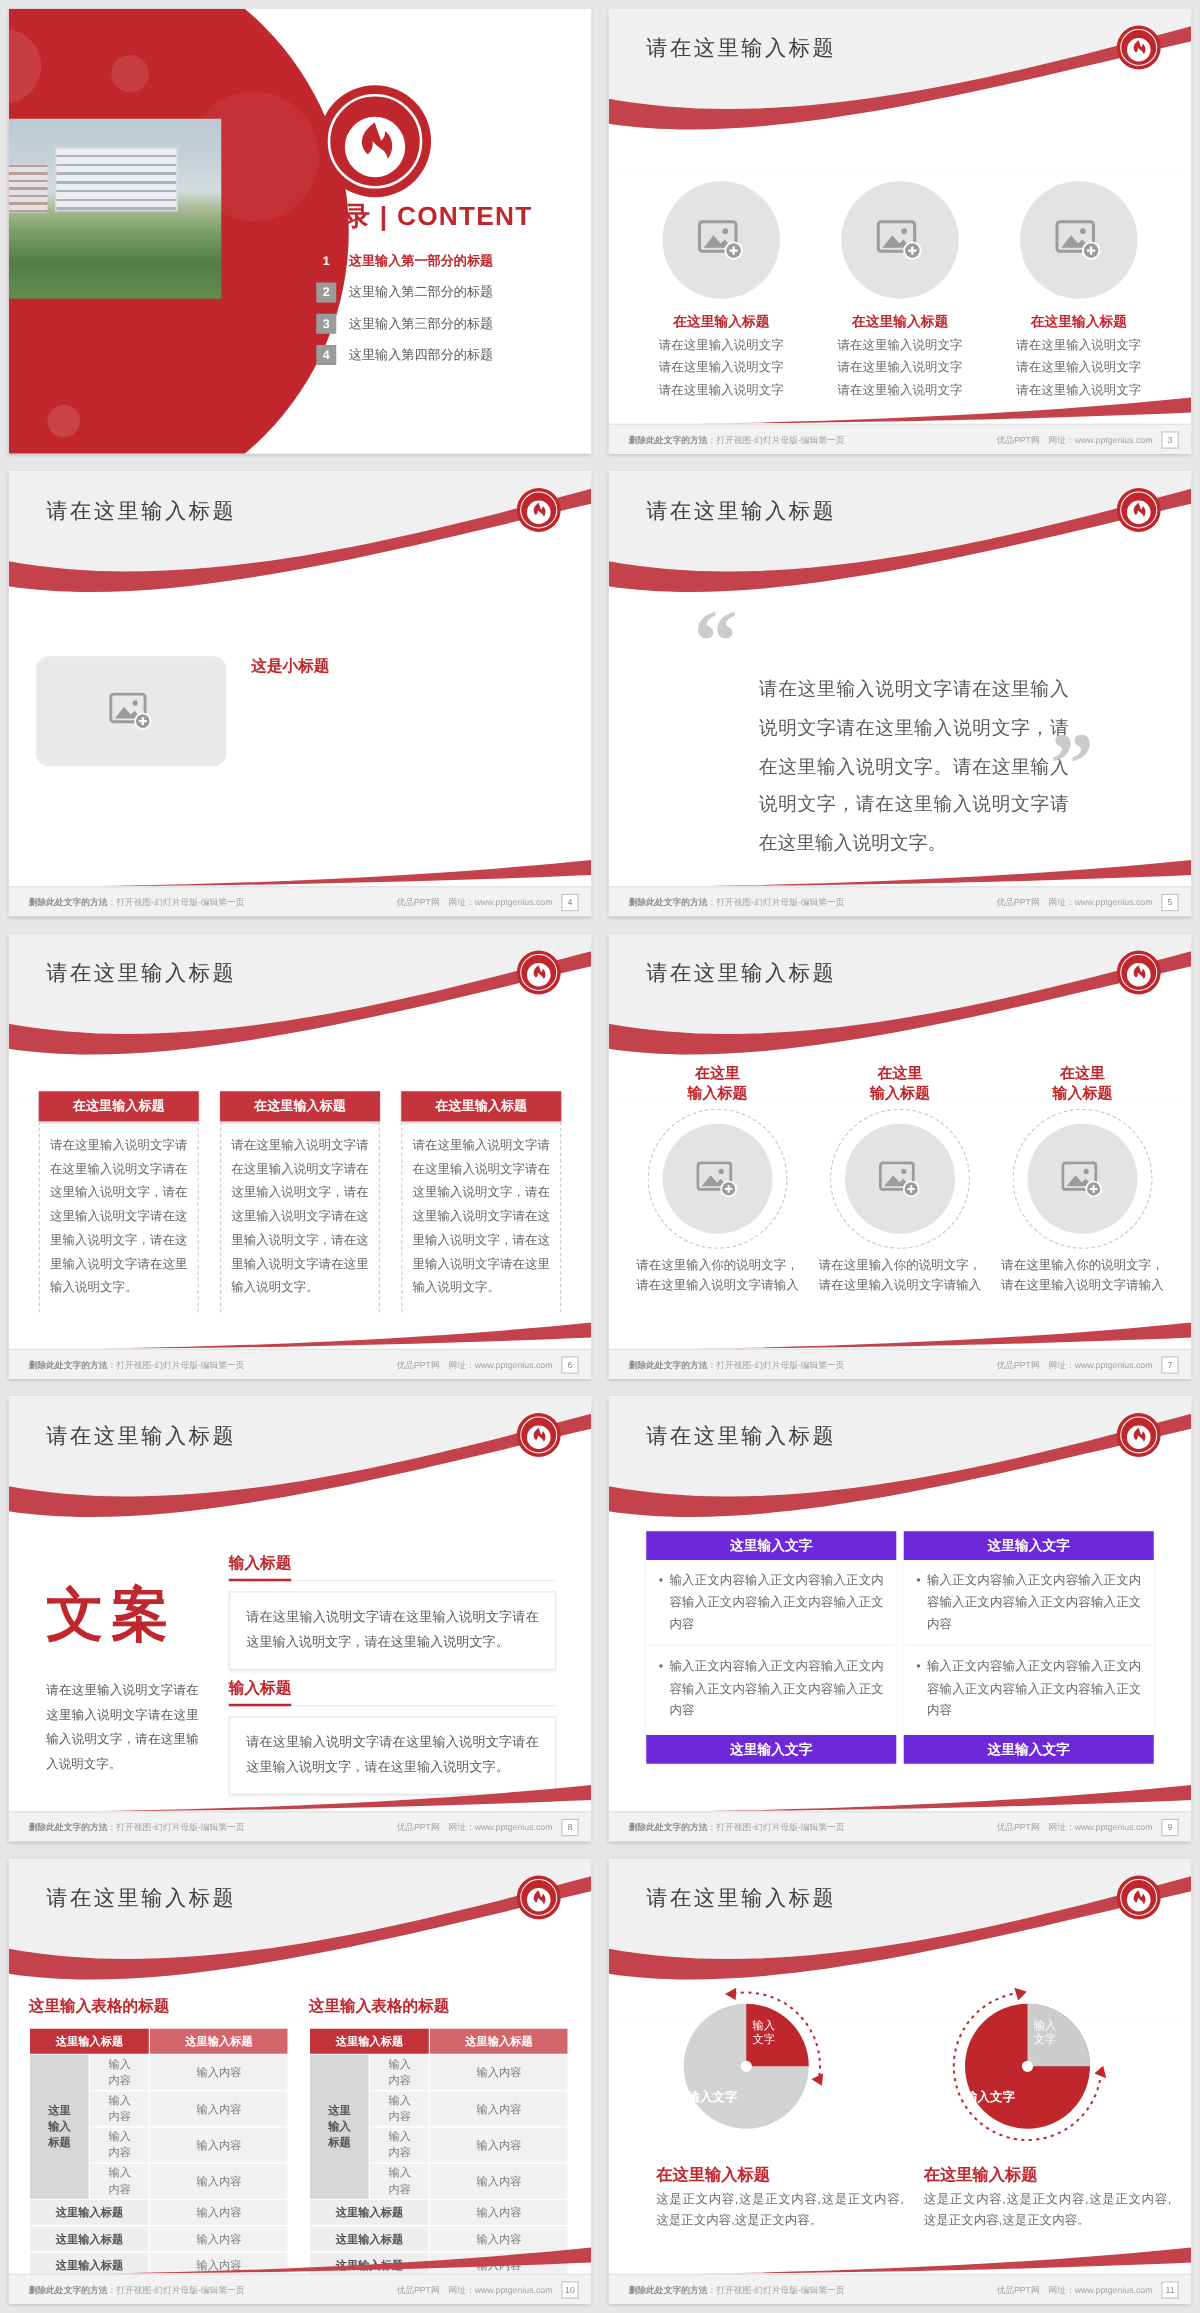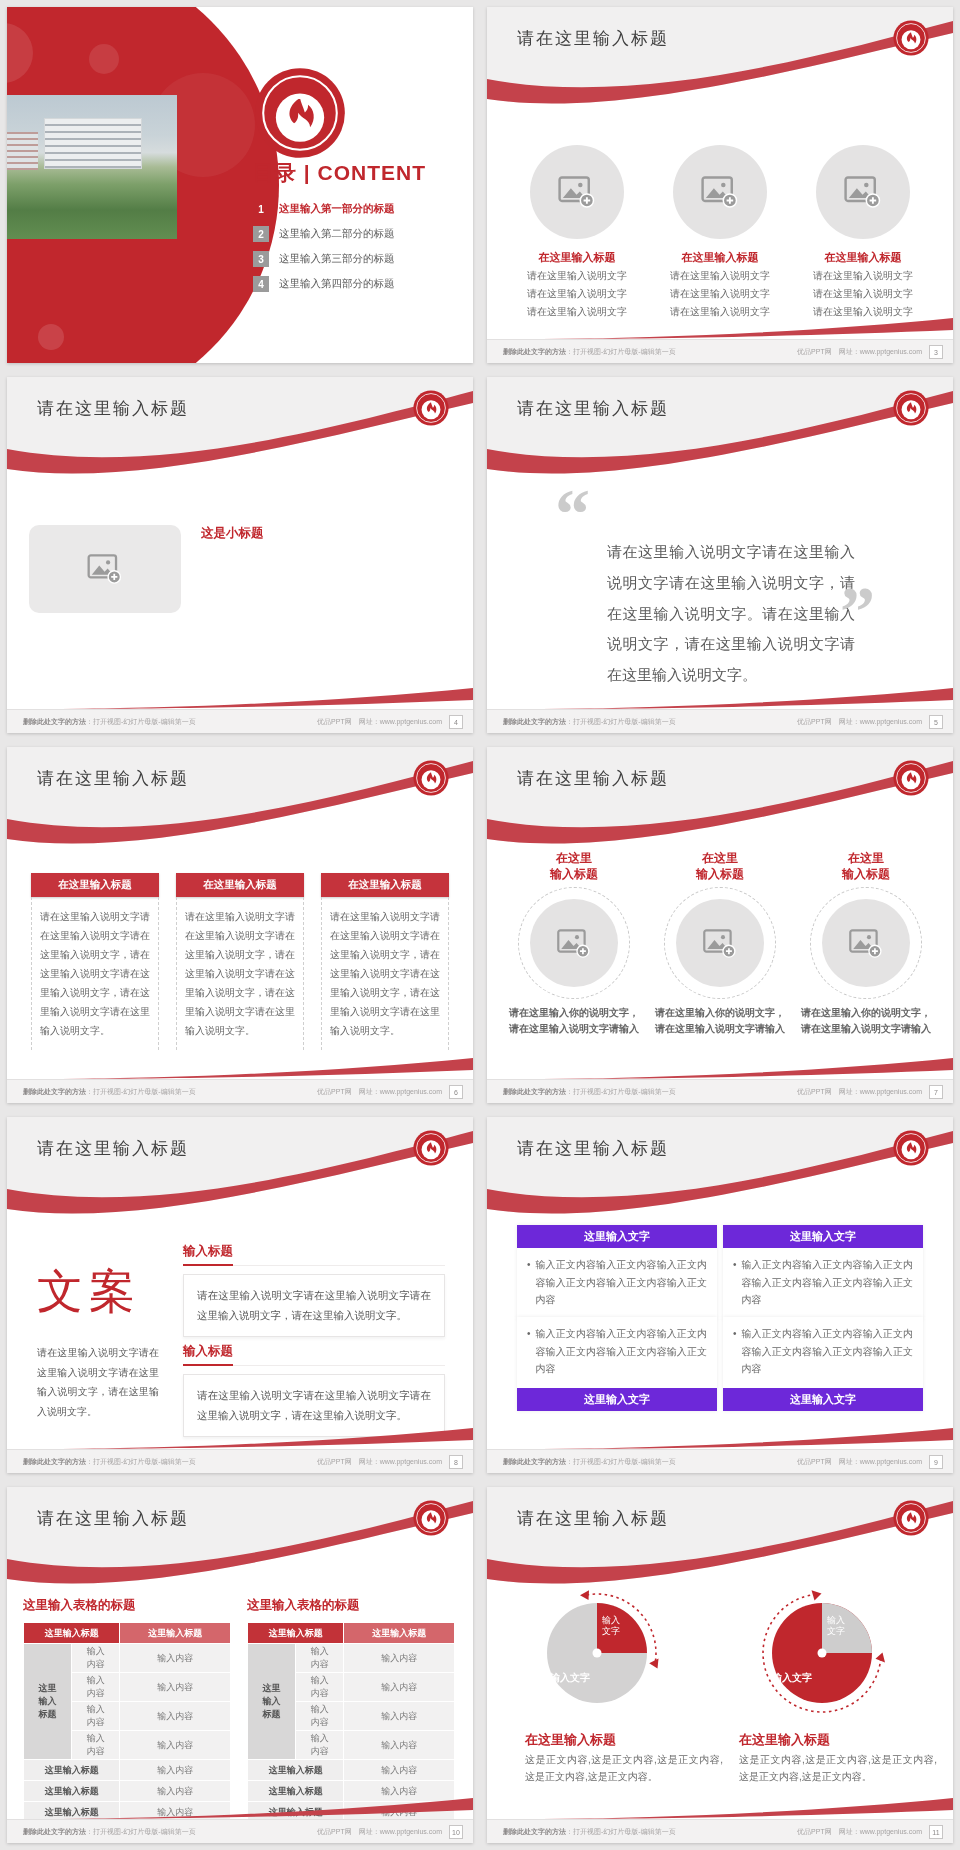--- a/index.html
+++ b/index.html
@@ -72,25 +72,25 @@
   .c3-hdr { background:#c5333c; color:#fff; font-size:10.5px; font-weight:bold; text-align:center; padding:5px 0; box-shadow:0 1px 2px rgba(0,0,0,.2); }
   .c3-body { border-left:1px dashed #cfcfcf; border-right:1px dashed #cfcfcf; padding:10px 8px; font-size:10px; color:#666; line-height:1.9; text-align:justify; min-height:152px; }
 
   
   .cd-wrap { top:104px; left:16px; right:16px; }
   .cd-col { width:142px; text-align:center; }
   .cd-title { font-size:12px; font-weight:bold; color:#c0272d; line-height:1.3; }
   .cd-ring { width:112px; height:112px; border:1.5px dashed #c9c9c9; border-radius:50%; margin:5px auto 6px; display:flex; align-items:center; justify-content:center; }
   .cd-circle { width:88px; height:88px; border-radius:50%; background:#e4e3e3; display:flex; align-items:center; justify-content:center; }
   .cd-circle svg { width:34px; height:29px; }
-  .cd-body { font-size:10px; color:#666; line-height:1.6; padding:0 6px;font-weight:bold; }
+  .cd-body { font-size:10px; color:#666; line-height:1.6; padding:0 6px; }
 
   
   .cw-left { position:absolute; left:30px; top:144px; width:122px; z-index:2; }
-  .cw-big { font-size:46px; font-weight:normal; color:#c0272d; letter-spacing:6px; }
+  .cw-big { font-size:46px; font-weight:bold; color:#c0272d; letter-spacing:6px; }
   .cw-desc { margin-top:20px; font-size:10px; color:#595959; line-height:1.95; text-align:justify; }
   .cw-sec { position:absolute; left:176px; right:28px; z-index:2; }
   .cw-sec1 { top:124px; } .cw-sec2 { top:224px; }
   .cw-t-row { border-bottom:1px solid #efecec; }
   .cw-t { display:inline-block; font-size:12.5px; font-weight:bold; color:#c0272d; padding-bottom:4px; border-bottom:2px solid #c0272d; margin-bottom:-1px; }
   .cw-box { margin-top:8px; border:1px solid #e7e5e5; box-shadow:0 2px 3px rgba(0,0,0,.05); padding:10px 13px; font-size:10.5px; color:#595959; line-height:1.95; text-align:justify; background:#fff; }
 
   
   .g4-box { position:absolute; width:200px; background:#fff; box-shadow:0 0 4px rgba(0,0,0,.08); z-index:2; }
   .g4-tl { left:30px; top:108px; } .g4-tr { left:236px; top:108px; }

